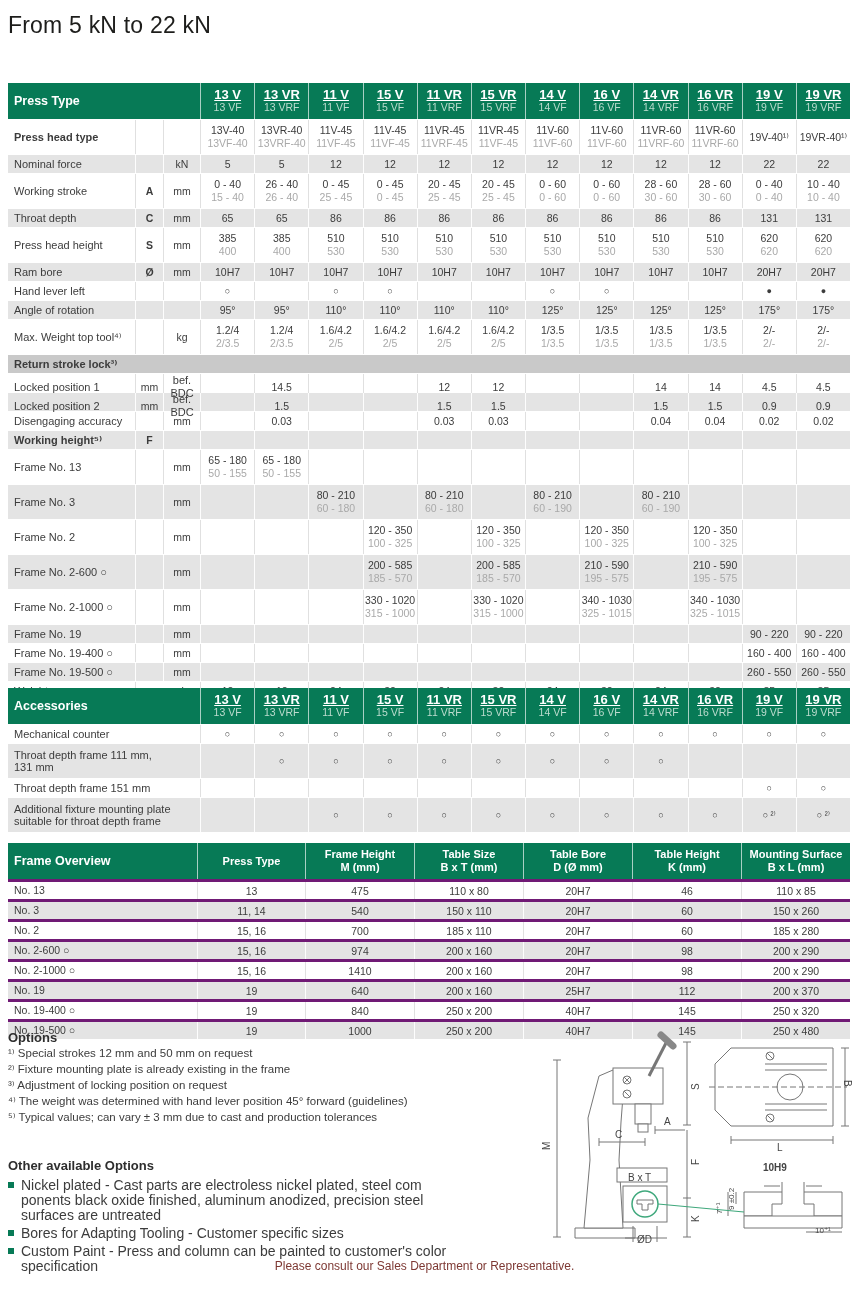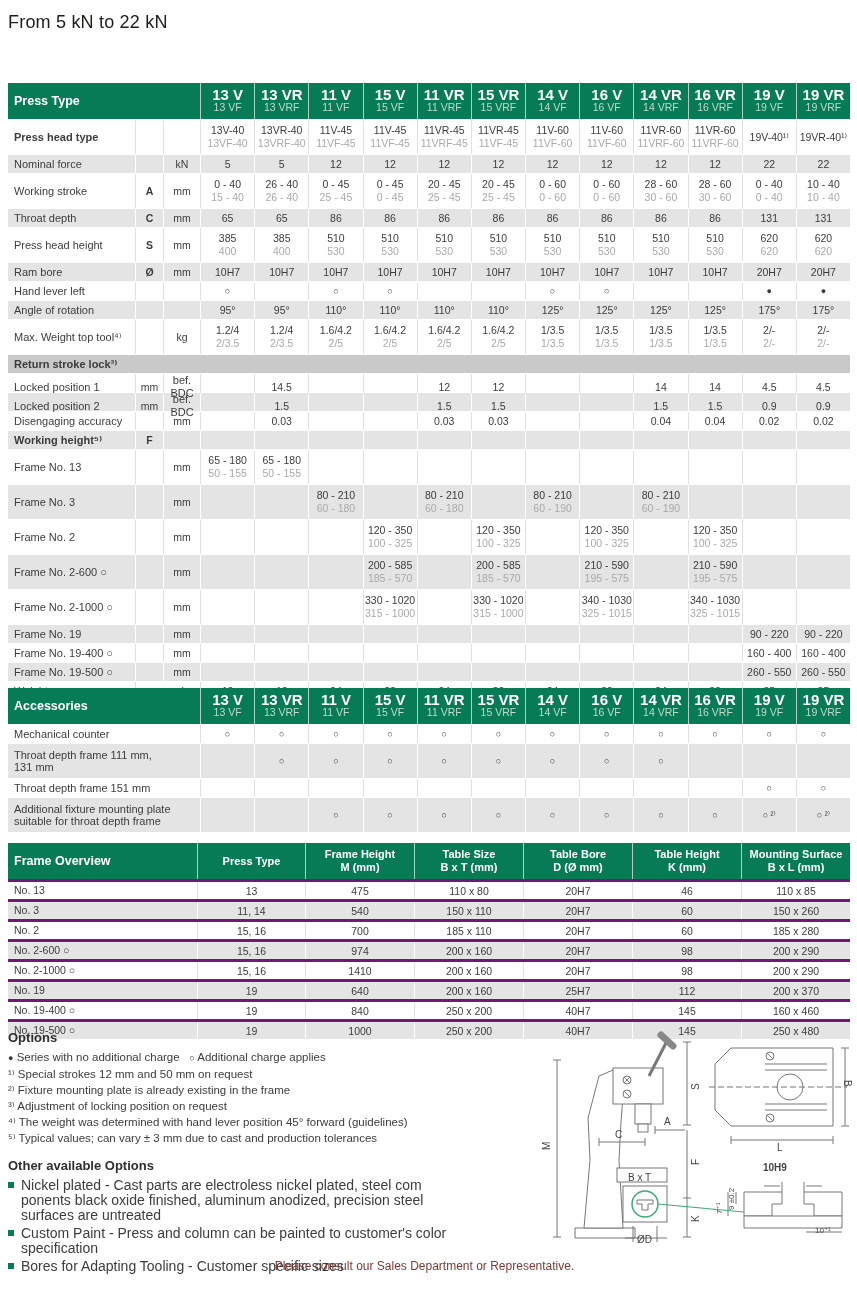--- a/index.html
+++ b/index.html
@@ -1,29 +1,29 @@
 <!DOCTYPE html>
 <html><head>
 <meta charset="utf-8">
 <style>
   html,body{margin:0;padding:0;background:#fff;}
   .page{position:relative;width:857px;height:1315px;background:#fff;overflow:hidden;
         font-family:"Liberation Sans","DejaVu Sans",sans-serif;color:#3c3c3c;}
   .abs{position:absolute;}
-  .title{font-size:18px;color:#1d1d1b;letter-spacing:.2px;}
+  .title{font-size:23px;color:#1d1d1b;letter-spacing:.2px;}
 
   
   .mtable{width:842px;}
   .mt-row{display:grid;grid-template-columns:127px 28px 37px repeat(12,1fr);
           align-items:center;height:18px;font-size:10.5px;border-top:1px solid #fff;}
   .mt-row.tall{height:34px;}
   .mt-head{background:var(--green);color:#fff;height:36px;border-top:none;}
   .mt-hlabel{grid-column:1/4;font-weight:bold;font-size:12.5px;padding-left:6px;}
   .mt-hcol{text-align:center;line-height:13px;}
-  .hc1{font-weight:bold;font-size:15px;}
+  .hc1{font-weight:bold;font-size:13px;text-decoration:underline;}
   .hc2{font-size:10.5px;color:#bcdcce;}
   .mt-head .sep{border-left:1px solid rgba(255,255,255,.65);height:100%;display:flex;flex-direction:column;justify-content:center;}
   .rw{background:#fff;}
   .rg{background:#e4e4e4;}
   .rd{background:#c9c9c9;}
   .mt-label{padding-left:6px;font-size:11px;line-height:12px;white-space:pre-line;}
   .b{font-weight:bold;}
   .mt-letter,.mt-unit,.mt-cell{text-align:center;height:100%;display:flex;flex-direction:column;justify-content:center;line-height:13px;}
   .mt-unit.small{font-size:11px;}
   .rw .sep{border-left:1px solid #e0e0e0;}
@@ -1520,21 +1520,21 @@
         <div class="ft-cell sep">
           <div>250 x 200</div>
         </div>
         <div class="ft-cell sep">
           <div>40H7</div>
         </div>
         <div class="ft-cell sep">
           <div>145</div>
         </div>
         <div class="ft-cell sep">
-          <div>160 x 460</div>
+          <div>250 x 320</div>
         </div>
       </div>
       <div class="ft-row rg">
         <div class="ft-cell first">
           <div>No. 19-500 ○</div>
         </div>
         <div class="ft-cell sep">
           <div>19</div>
         </div>
         <div class="ft-cell sep">
@@ -1550,52 +1550,46 @@
           <div>145</div>
         </div>
         <div class="ft-cell sep">
           <div>250 x 480</div>
         </div>
       </div>
     </div>
 
   <div class="abs" style="left:8px;top:1030px;width:520px;">
     <div class="sec-h">Options</div>
-    <div class="opt-line legend" style="margin-top:4px;">
-      <span class="dot">●</span>
-      <span>Series with no additional charge</span>
-      &nbsp;&nbsp;<span class="dot">○</span>
-      <span>Additional charge applies</span>
-    </div>
     <div id="footnotes">
         <div class="opt-line">¹⁾ Special strokes 12 mm and 50 mm on request</div>
         <div class="opt-line">²⁾ Fixture mounting plate is already existing in the frame</div>
         <div class="opt-line">³⁾ Adjustment of locking position on request</div>
         <div class="opt-line">⁴⁾ The weight was determined with hand lever position 45° forward (guidelines)</div>
         <div class="opt-line">⁵⁾ Typical values; can vary ± 3 mm due to cast and production tolerances</div>
       </div>
   </div>
 
   <div class="abs" style="left:8px;top:1158px;width:470px;">
     <div class="sec-h">Other available Options</div>
     <div class="bullets" id="bullets" style="margin-top:5px;">
         <div class="item">
           <span class="sq"></span>
           <div class="pre">Nickel plated - Cast parts are electroless nickel plated, steel com
 ponents black oxide finished, aluminum anodized, precision steel
 surfaces are untreated</div>
         </div>
         <div class="item">
           <span class="sq"></span>
+          <div class="pre">Bores for Adapting Tooling - Customer specific sizes</div>
+        </div>
+        <div class="item">
+          <span class="sq"></span>
           <div class="pre">Custom Paint - Press and column can be painted to customer's color
 specification</div>
-        </div>
-        <div class="item">
-          <span class="sq"></span>
-          <div class="pre">Bores for Adapting Tooling - Customer specific sizes</div>
         </div>
       </div>
   </div>
 
   <div class="abs draw" style="left:537px;top:1030px;">
     <svg width="320" height="235" viewBox="0 0 320 235">
       <g fill="none" stroke="#777" stroke-width="1">
 
         <line x1="20" y1="30" x2="20" y2="207"></line>
           <line x1="16" y1="30" x2="24" y2="30"></line>

